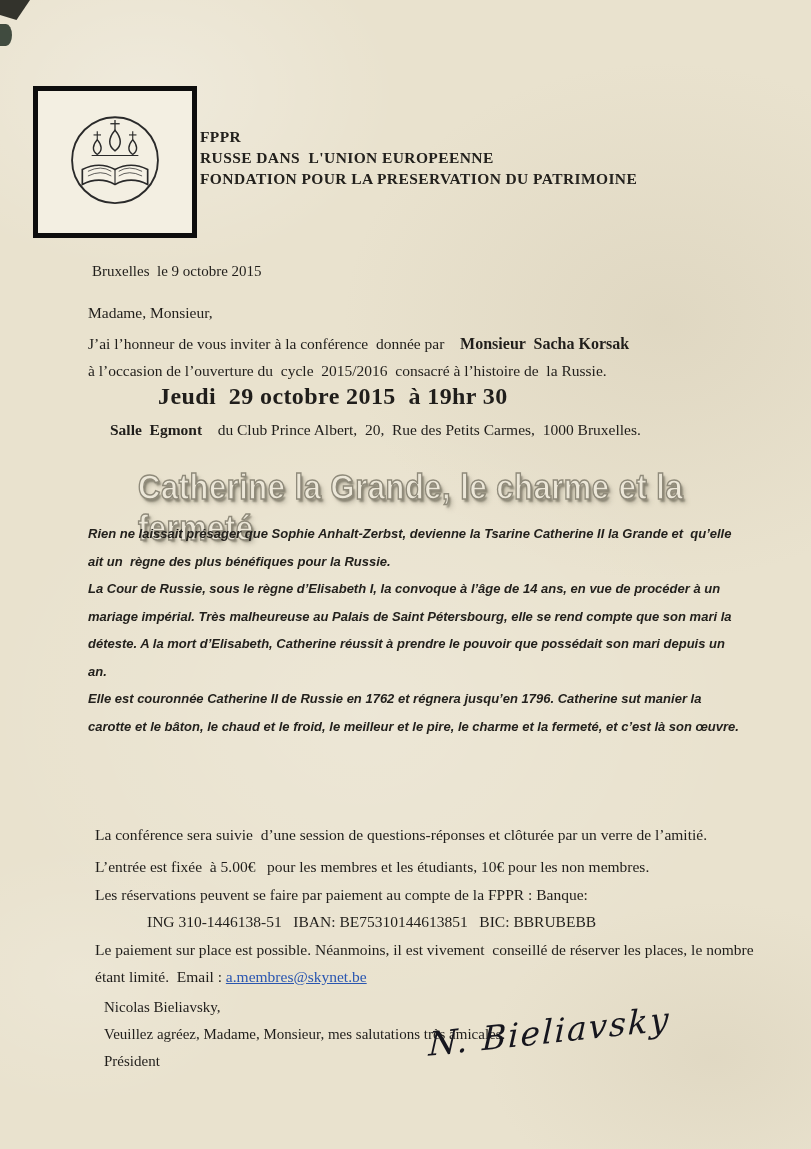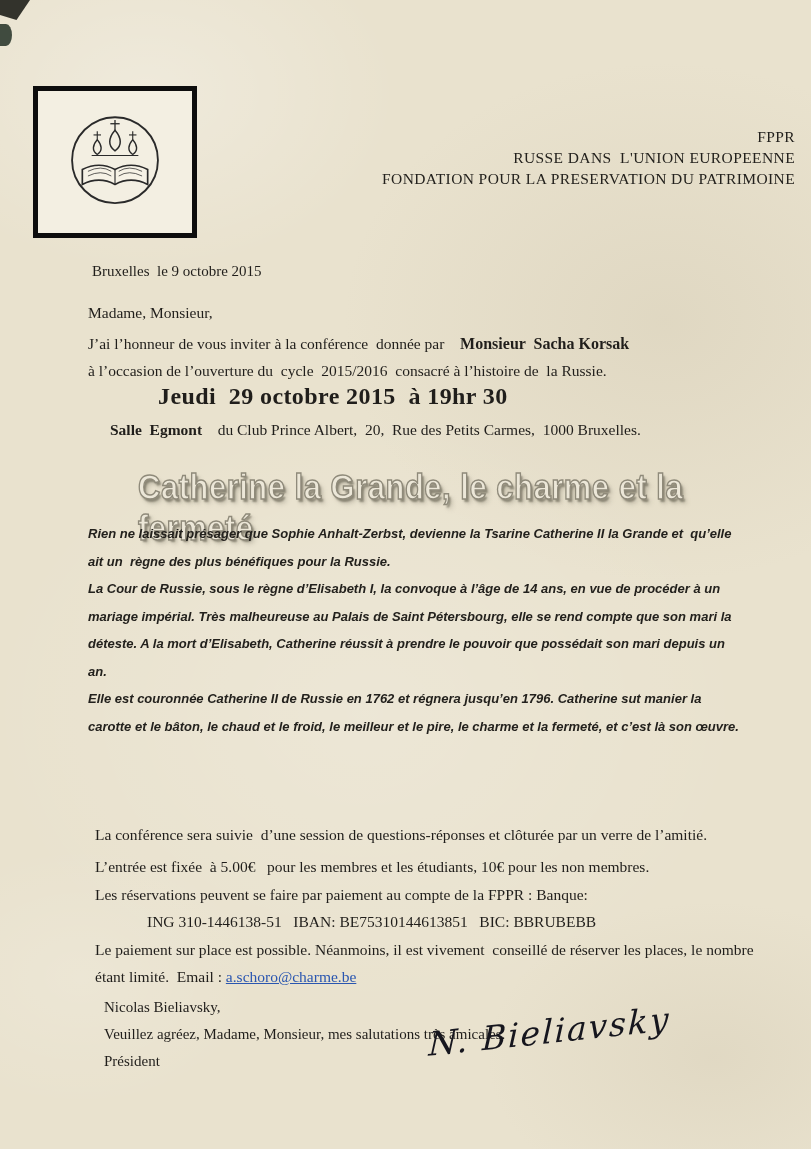--- a/index.html
+++ b/index.html
@@ -38,21 +38,21 @@
     position:absolute; left:33px; top:86px;
     width:164px; height:152px;
     border:5px solid #0d0d0d;
     background:#f3efe2;
     display:flex; align-items:center; justify-content:center;
   }
 
   
   .org-header {
     position:absolute; left:200px; top:126px; width:595px;
-    text-align:right; font-weight:normal;
+    text-align:left; font-weight:bold;
     font-size:15.5px; line-height:21px; letter-spacing:0.4px;
     color:#23211d;
   }
   .org-abbr { font-size:15.5px; }
 
   .dateline   { position:absolute; left:92px;  top:263px; font-size:15px; }
   .salutation { position:absolute; left:88px;  top:304px; font-size:15.5px; }
 
   .intro { position:absolute; left:88px; top:330px; width:705px; font-size:15.5px; line-height:27px; }
   .intro .speaker { font-weight:bold; font-size:16px;margin-left:8px; }
@@ -168,21 +168,21 @@
     <div class="pw">La Cour de Russie, sous le règne d’Elisabeth I, la convoque à l’âge de 14 ans, en vue de procéder à un mariage impérial. Très malheureuse au Palais de Saint Pétersbourg, elle se rend compte que son mari la déteste. A la mort d’Elisabeth, Catherine réussit à prendre le pouvoir que possédait son mari depuis un an.</div>
     <div class="pw">Elle est couronnée Catherine II de Russie en 1762 et régnera jusqu’en 1796. Catherine sut manier la carotte et le bâton, le chaud et le froid, le meilleur et le pire, le charme et la fermeté, et c’est là son œuvre.</div>
   </div>
 
   <div class="closing-para pw">La conférence sera suivie  d’une session de questions-réponses et clôturée par un verre de l’amitié.</div>
 
   <div class="fees">
     <div class="pw">L’entrée est fixée  à 5.00€   pour les membres et les étudiants, 10€ pour les non membres.</div>
     <div class="pw">Les réservations peuvent se faire par paiement au compte de la FPPR : Banque:</div>
     <div class="bank-line pw">ING 310-1446138-51   IBAN: BE75310144613851   BIC: BBRUBEBB</div>
-    <div><span class="pw">Le paiement sur place est possible. Néanmoins, il est vivement  conseillé de réserver les places, le nombre étant limité.  Email : </span><a href="#" class="email-link pw">a.schoro@charme.be</a></div>
+    <div><span class="pw">Le paiement sur place est possible. Néanmoins, il est vivement  conseillé de réserver les places, le nombre étant limité.  Email : </span><a href="#" class="email-link pw">a.membres@skynet.be</a></div>
   </div>
 
   <div class="valediction-block">
     <div class="pw">Nicolas Bieliavsky,</div>
     <div class="pw">Veuillez agréez, Madame, Monsieur, mes salutations très amicales.</div>
     <div class="pw">Président</div>
   </div>
 
   <div class="signature pw">N. Bieliavsky</div>
 

